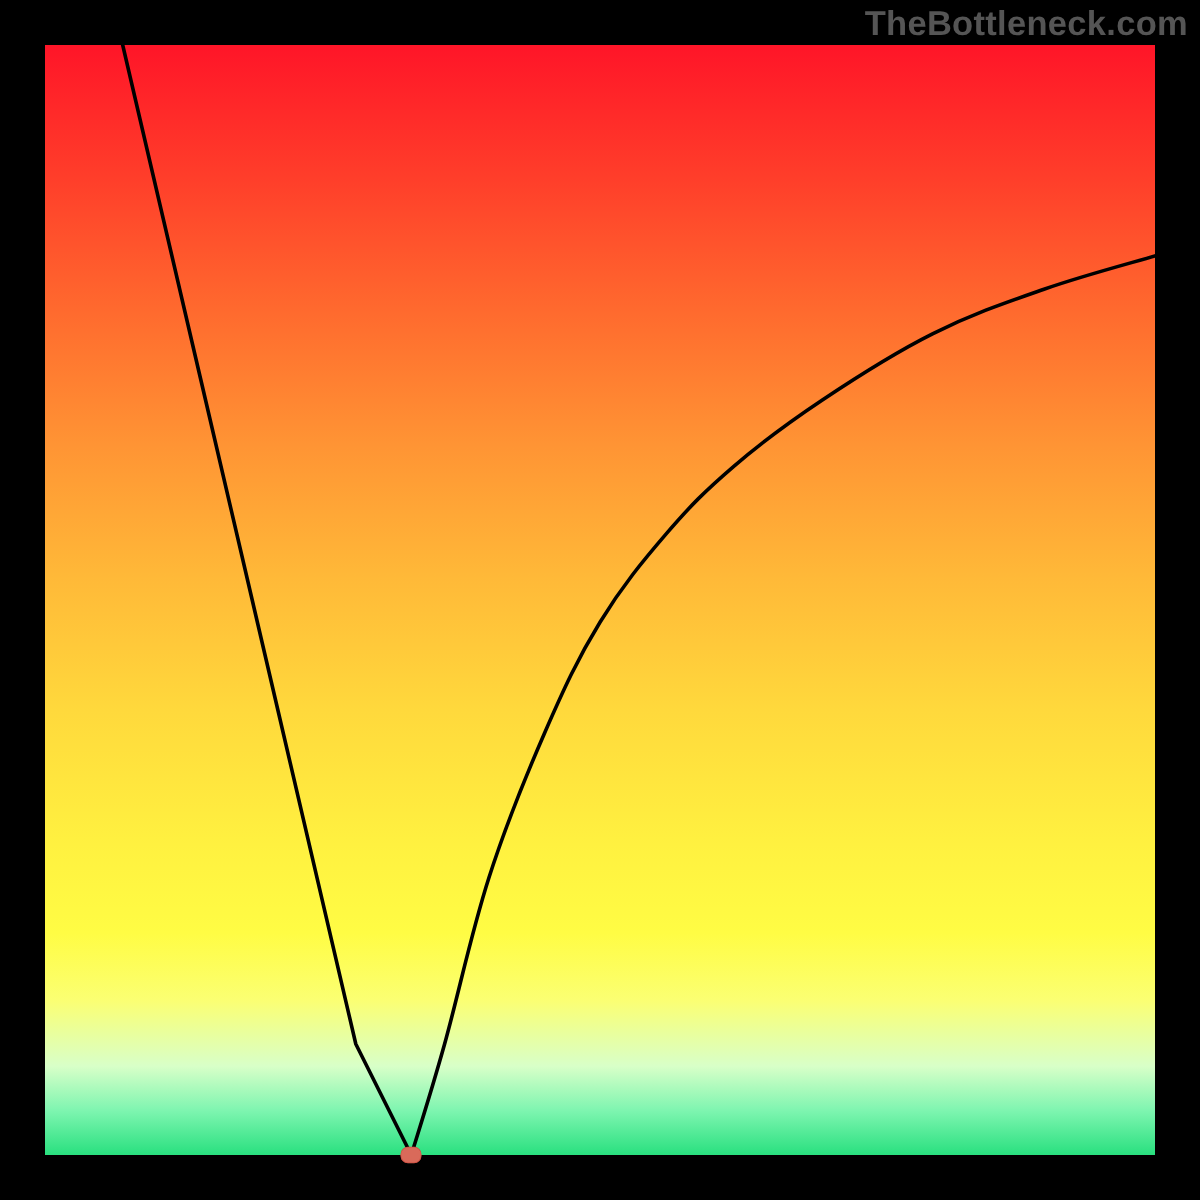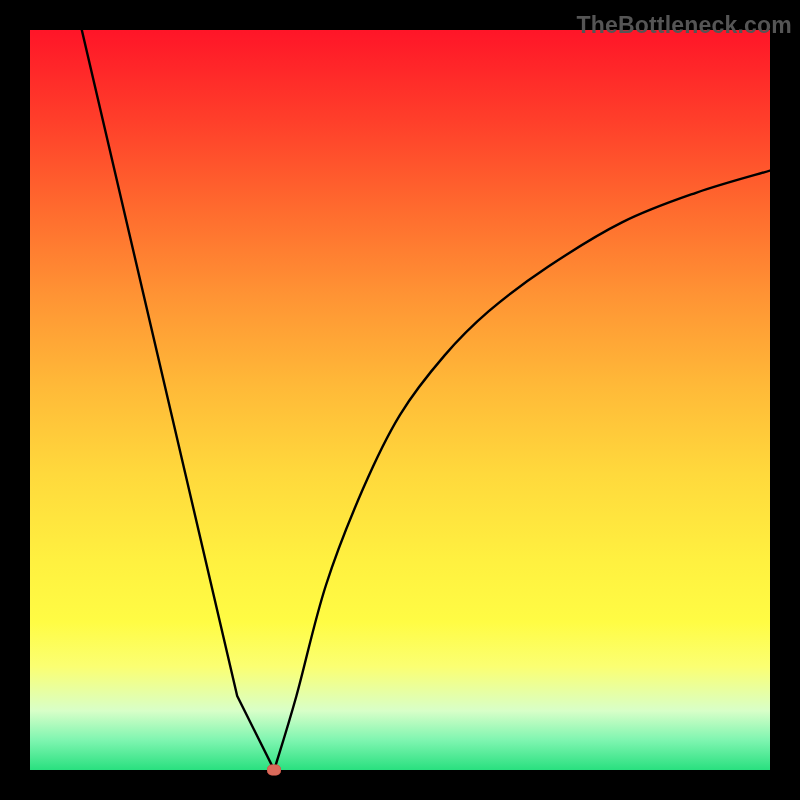--- a/index.html
+++ b/index.html
@@ -12,21 +12,21 @@
     font-family: Arial, Helvetica, sans-serif;
   }
   .frame {
     position: relative;
     width: 800px;
     height: 800px;
     background: #000;
   }
   .watermark {
     position: absolute;
-    top: 12px;
+    top: 2px;
     right: 8px;
     color: #555;
     font-size: 23px;
     font-weight: 600;
     letter-spacing: 0.2px;
     z-index: 5;
   }
   .plot-area {
     position: absolute;
     left: 30px;

